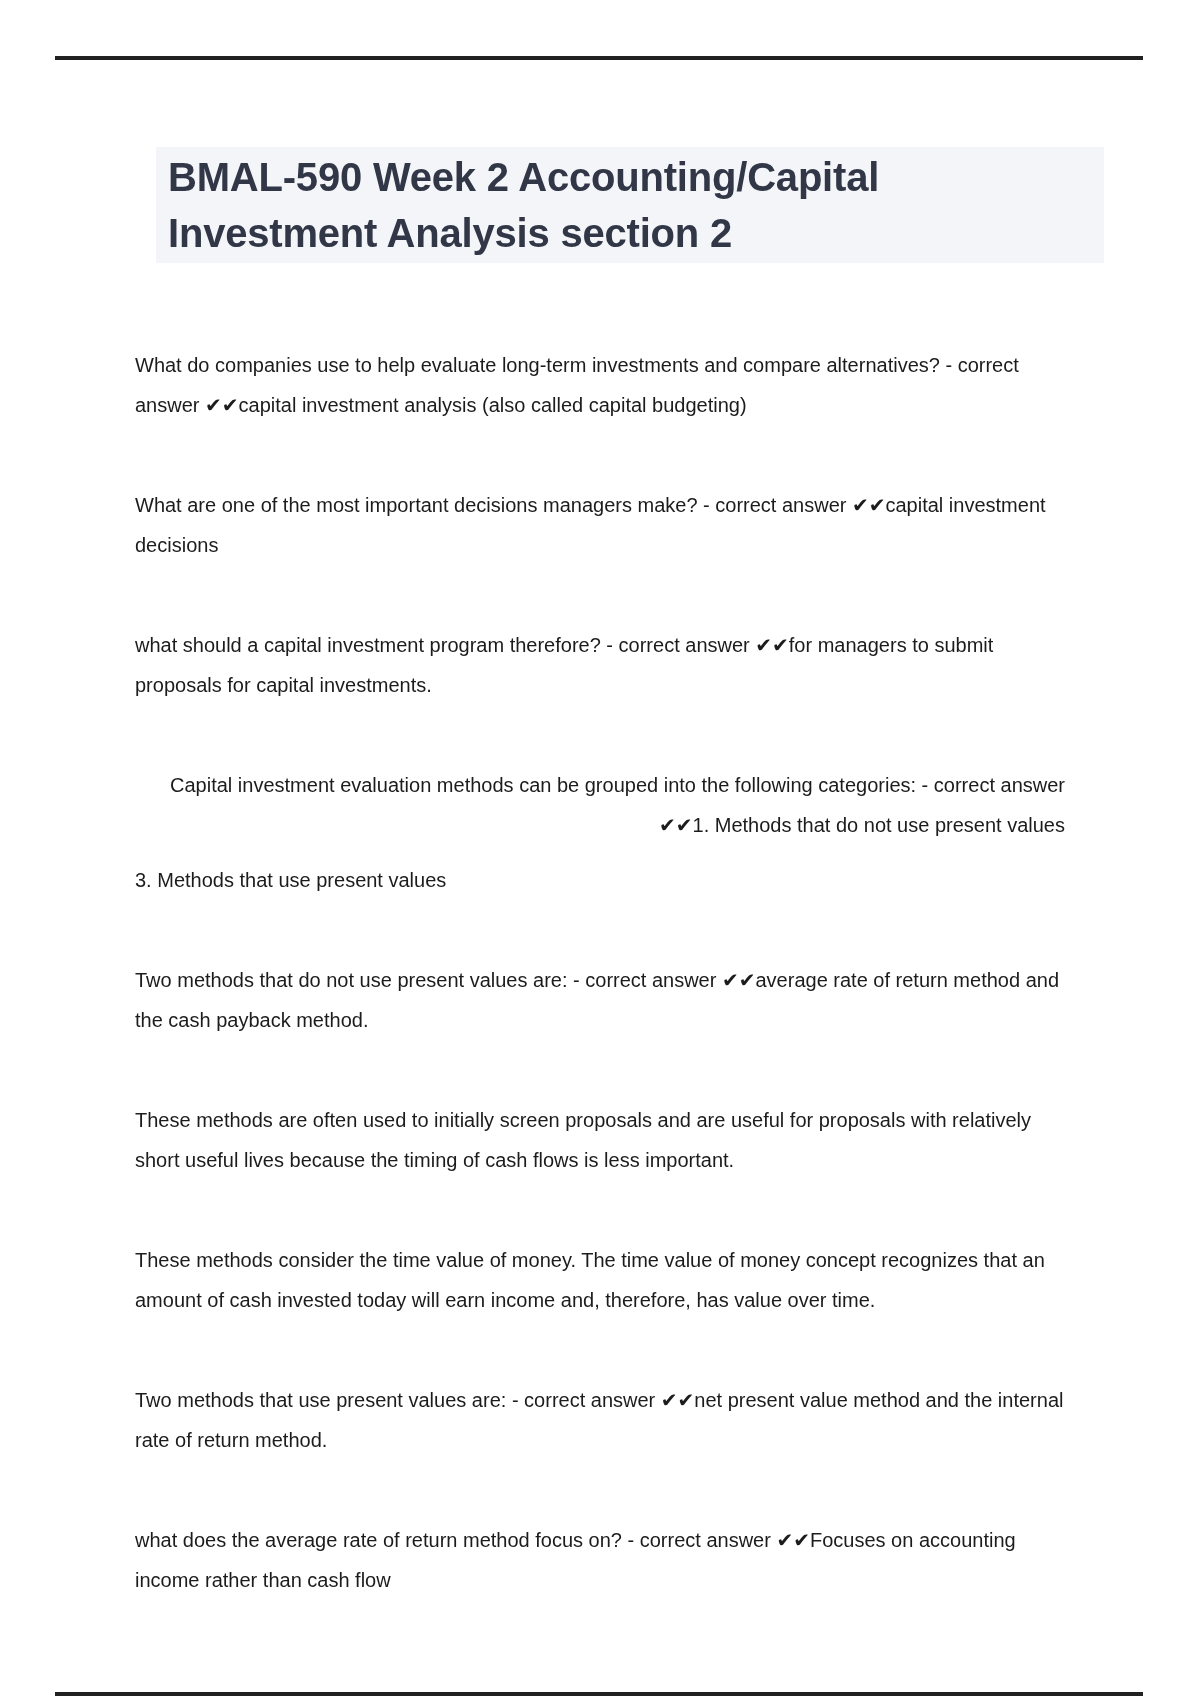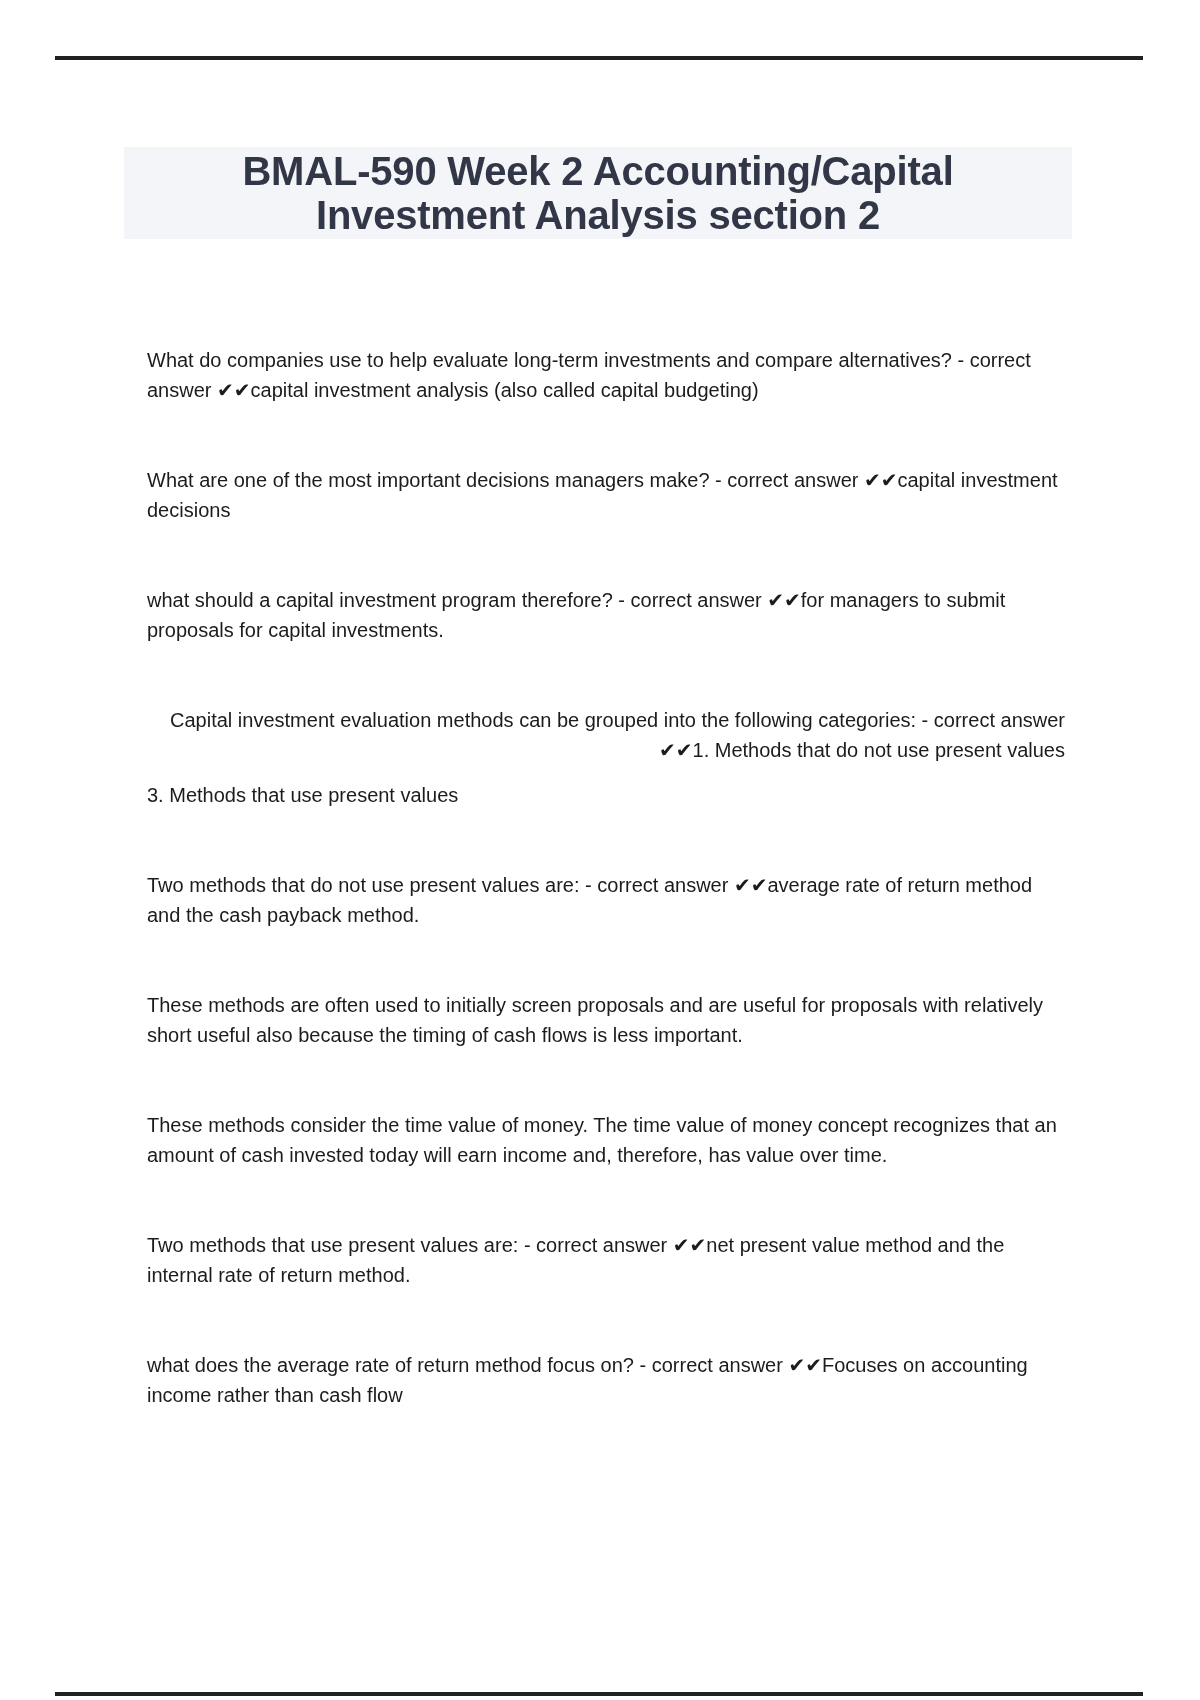--- a/index.html
+++ b/index.html
@@ -19,45 +19,44 @@
     position: absolute;
     left: 55px;
     width: 1088px;
     height: 4px;
     background: #212121;
   }
   .rule.top { top: 56px; }
   .rule.bottom { top: 1692px; }
   .title {
     position: absolute;
-    left: 124px;
+    left: 156px;
     top: 147px;
     width: 948px;
     margin: 0;
     padding: 2px 12px;
     box-sizing: border-box;
     background: #f4f5f8;
     color: #323748;
     font-size: 40px;
     font-weight: bold;
-    line-height: 44px;
+    line-height: 56px;
     letter-spacing: -0.2px;
-    text-align: center;
   }
   .content {
     position: absolute;
     left: 135px;
     top: 345px;
     width: 930px;
   }
   .content p {
-    margin: 0 0 60px 12px;
+    margin: 0 0 60px 0;
     color: #1c1c1c;
     font-size: 20px;
-    line-height: 30px;
+    line-height: 40px;
   }
   .content p.tight {
     margin-bottom: 15px;
     text-align: right;
   }
 </style>
 </head>
 <body>
 
 <div class="page">
@@ -65,20 +64,20 @@
 
   <h1 class="title">BMAL-590 Week 2 Accounting/Capital Investment Analysis section 2</h1>
 
   <main class="content">
     <p>What do companies use to help evaluate long-term investments and compare alternatives? - correct answer ✔✔capital investment analysis (also called capital budgeting)</p>
     <p>What are one of the most important decisions managers make? - correct answer ✔✔capital investment decisions</p>
     <p>what should a capital investment program therefore? - correct answer ✔✔for managers to submit proposals for capital investments.</p>
     <p class="tight">Capital investment evaluation methods can be grouped into the following categories: - correct answer ✔✔1. Methods that do not use present values</p>
     <p>3. Methods that use present values</p>
     <p>Two methods that do not use present values are: - correct answer ✔✔average rate of return method and the cash payback method.</p>
-    <p>These methods are often used to initially screen proposals and are useful for proposals with relatively short useful also because the timing of cash flows is less important.</p>
+    <p>These methods are often used to initially screen proposals and are useful for proposals with relatively short useful lives because the timing of cash flows is less important.</p>
     <p>These methods consider the time value of money. The time value of money concept recognizes that an amount of cash invested today will earn income and, therefore, has value over time.</p>
     <p>Two methods that use present values are: - correct answer ✔✔net present value method and the internal rate of return method.</p>
     <p>what does the average rate of return method focus on? - correct answer ✔✔Focuses on accounting income rather than cash flow</p>
   </main>
 
   <div class="rule bottom"></div>
 </div>
 
 </body></html>

